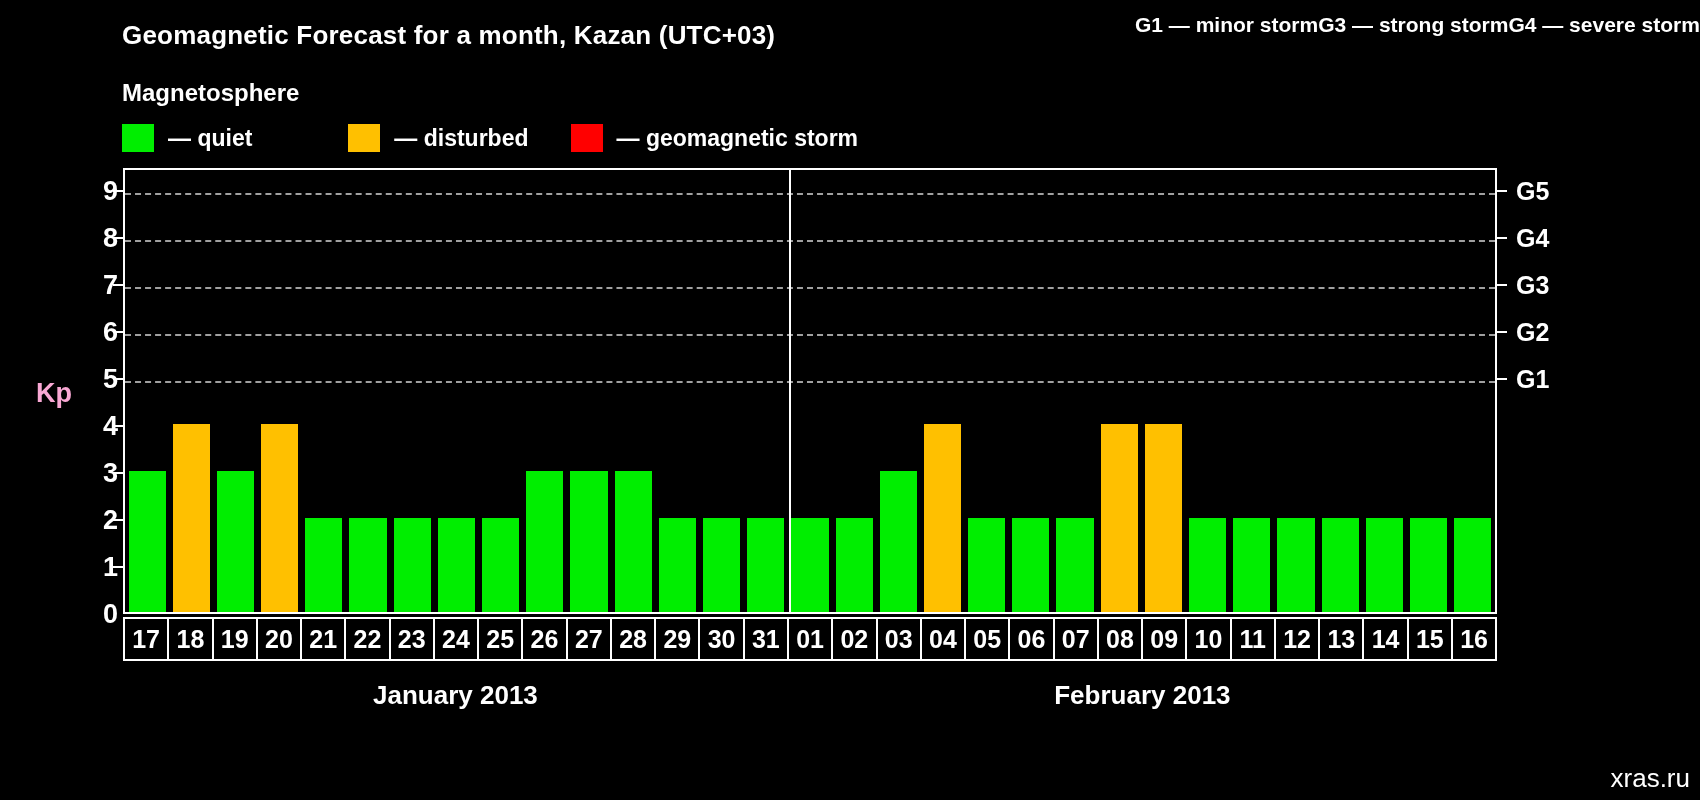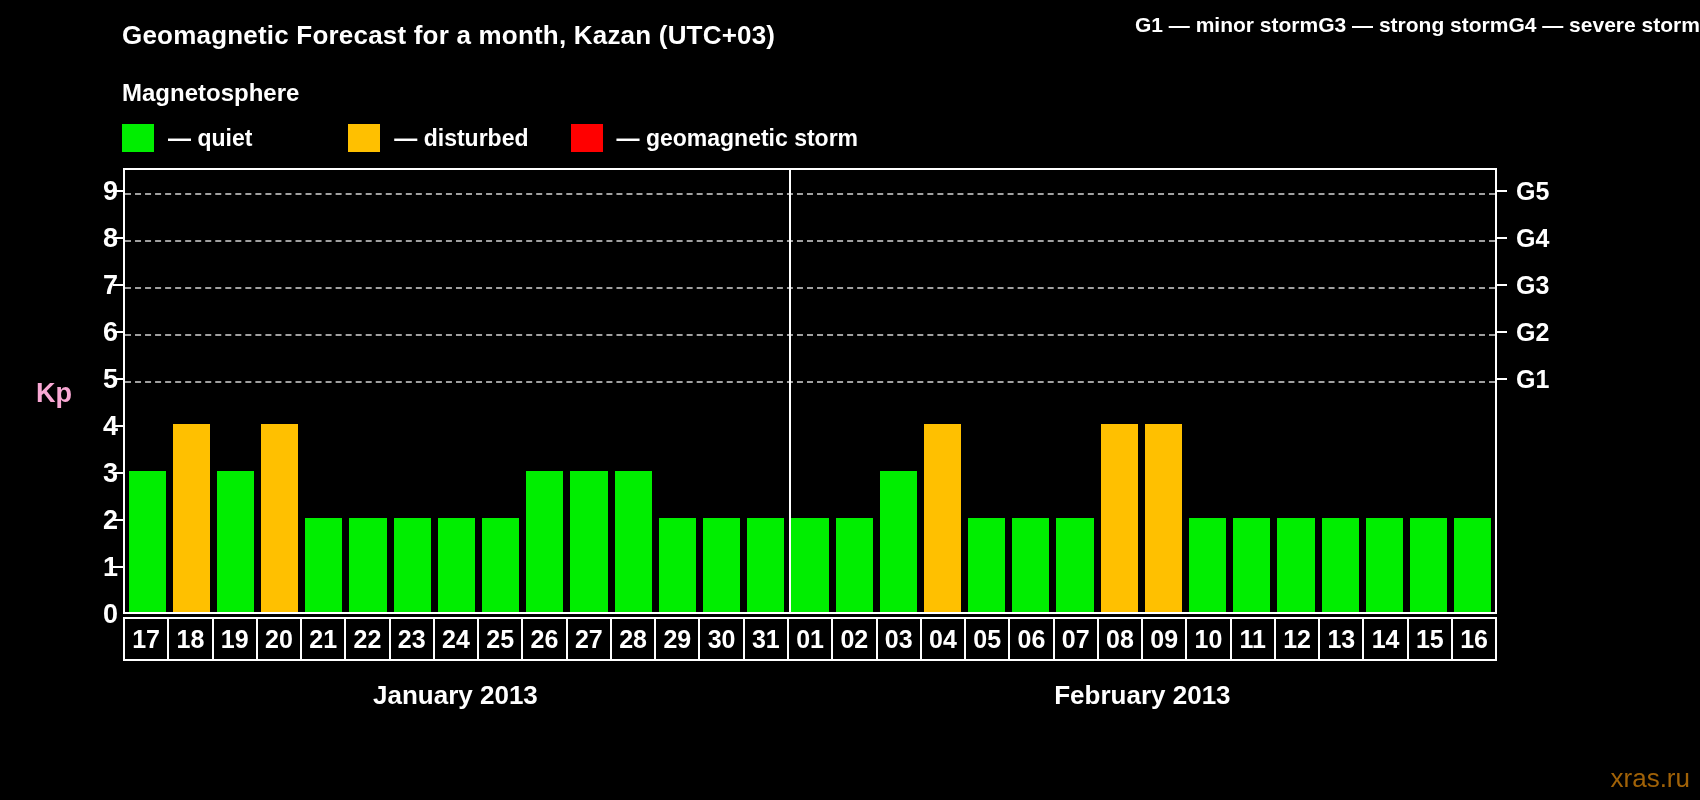--- a/index.html
+++ b/index.html
@@ -218,21 +218,21 @@
     white-space: nowrap;
     text-align: center;
   }
 
   
   #watermark {
     position: absolute;
     right: 10px;
     bottom: 6px;
     font-size: 26px;
-    color: #a16207;
+    color: #ffffff;
     font-family: "Liberation Sans", sans-serif;
   }
 </style>
 </head>
 <body>
 
 <div id="chart-title">Geomagnetic Forecast for a month, Kazan (UTC+03)</div>
 
 <div id="magnetosphere-heading">Magnetosphere</div>
 

